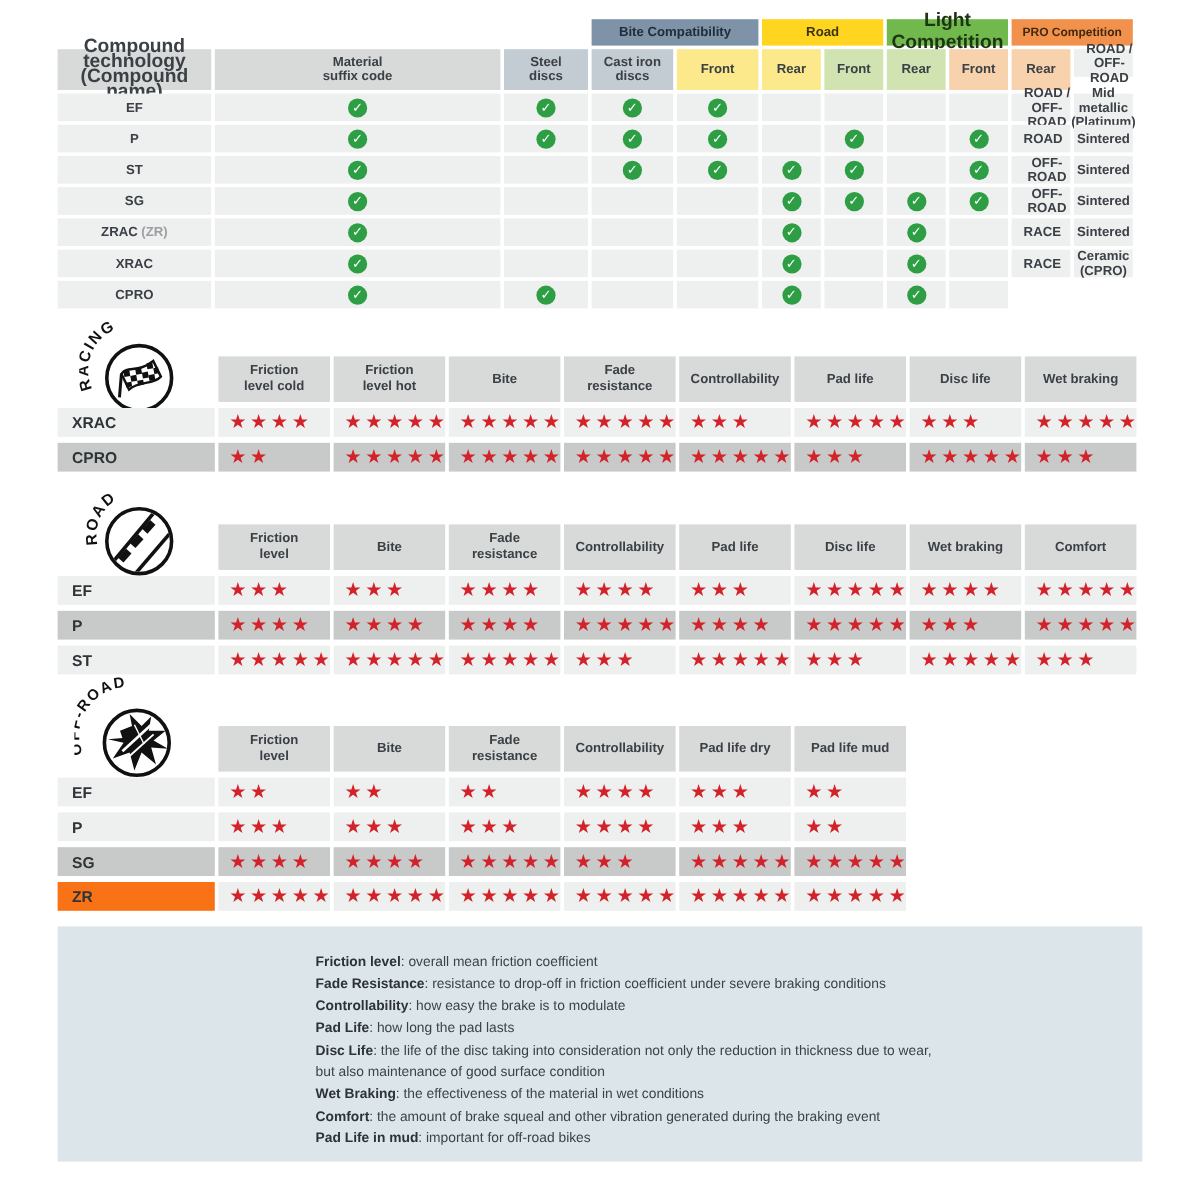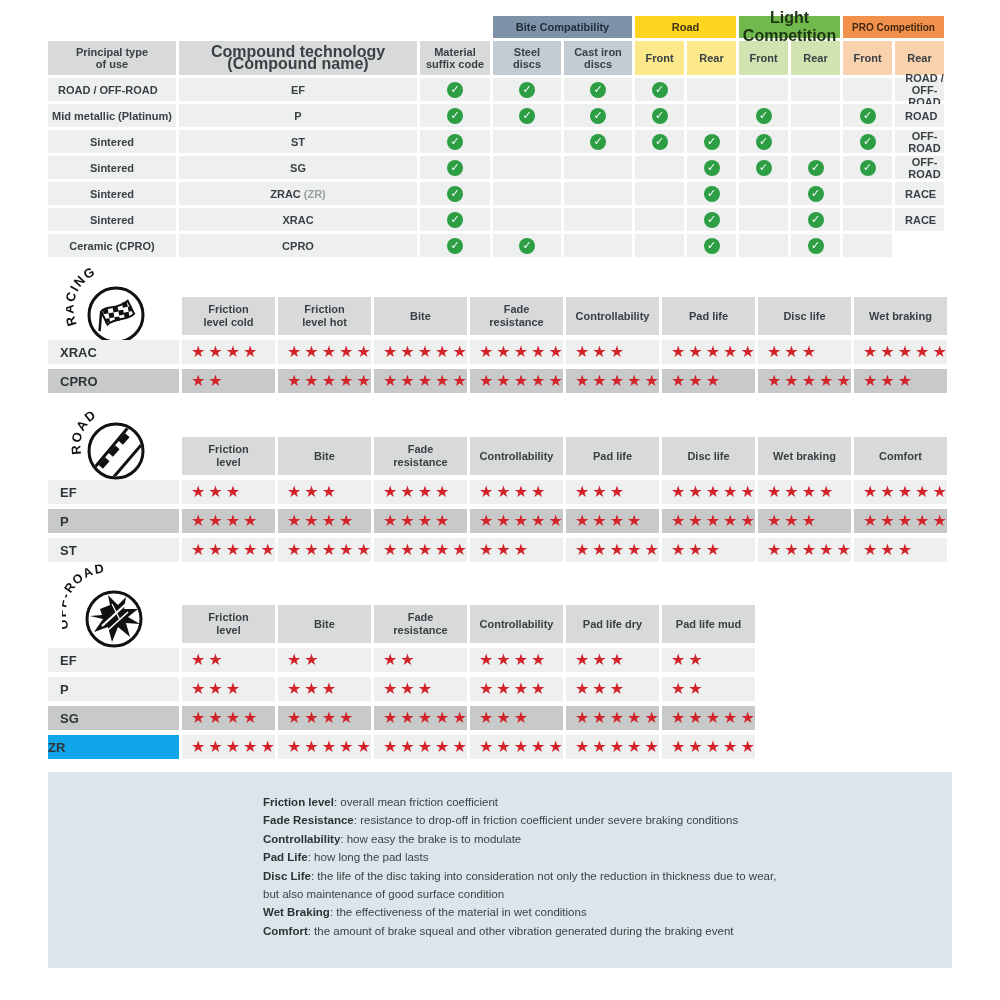--- a/index.html
+++ b/index.html
@@ -30,22 +30,20 @@
 <body>
 
 <div class="page">
 
   <div id="compat" class="grid">
       <div class="c" style="grid-column: span 3; height: 22px;"></div>
       <div class="c" style="grid-column: span 2; height: 22px; font-weight: bold; font-size: 11px; background: rgb(126, 147, 167); color: rgb(32, 46, 58);">Bite Compatibility</div>
       <div class="c" style="grid-column: span 2; height: 22px; font-weight: bold; font-size: 11px; background: rgb(255, 213, 31); color: rgb(60, 52, 19);">Road</div>
       <div class="c" style="grid-column: span 2; height: 22px; font-weight: bold; font-size: 16px; background: rgb(113, 184, 77); color: rgb(29, 53, 18);">Light Competition</div>
       <div class="c" style="grid-column: span 2; height: 22px; font-weight: bold; font-size: 10px; background: rgb(242, 145, 75); color: rgb(66, 40, 15);">PRO Competition</div>
-      <div class="c" style="height: 34px; font-weight: bold; font-size: 11px; line-height: 12.5px; white-space: pre-line; background: rgb(216, 218, 218);">Principal type
-of use</div>
       <div class="c" style="height: 34px; font-weight: bold; font-size: 16px; line-height: 12.5px; white-space: pre-line; background: rgb(216, 218, 218);">Compound technology
 (Compound name)</div>
       <div class="c" style="height: 34px; font-weight: bold; font-size: 11px; line-height: 12.5px; white-space: pre-line; background: rgb(216, 218, 218);">Material
 suffix code</div>
       <div class="c" style="height: 34px; font-weight: bold; font-size: 11px; line-height: 12.5px; white-space: pre-line; background: rgb(196, 204, 211);">Steel
 discs</div>
       <div class="c" style="height: 34px; font-weight: bold; font-size: 11px; line-height: 12.5px; white-space: pre-line; background: rgb(196, 204, 211);">Cast iron
 discs</div>
       <div class="c" style="height: 34px; font-weight: bold; font-size: 11px; line-height: 12.5px; white-space: pre-line; background: rgb(251, 233, 140);">Front</div>
       <div class="c" style="height: 34px; font-weight: bold; font-size: 11px; line-height: 12.5px; white-space: pre-line; background: rgb(251, 233, 140);">Rear</div>
@@ -464,21 +462,21 @@
       </div>
       <div class="c" style="height: 24px; justify-content: flex-start; padding-left: 9px; box-sizing: border-box; background: rgb(200, 202, 201);">
         <span class="stars">★★★</span>
       </div>
       <div class="c" style="height: 24px; justify-content: flex-start; padding-left: 9px; box-sizing: border-box; background: rgb(200, 202, 201);">
         <span class="stars">★★★★★</span>
       </div>
       <div class="c" style="height: 24px; justify-content: flex-start; padding-left: 9px; box-sizing: border-box; background: rgb(200, 202, 201);">
         <span class="stars">★★★★★</span>
       </div>
-      <div class="c" style="height: 24px; justify-content: flex-start; padding-left: 0; box-sizing: border-box; font-weight: bold; font-size: 13px; color: rgb(47, 52, 56); background: #0ea5e9;">ZR</div>
+      <div class="c" style="height: 24px; justify-content: flex-start; padding-left: 12px; box-sizing: border-box; font-weight: bold; font-size: 13px; color: rgb(47, 52, 56); background: #f97316;">ZR</div>
       <div class="c" style="height: 24px; justify-content: flex-start; padding-left: 9px; box-sizing: border-box; background: rgb(238, 239, 239);">
         <span class="stars">★★★★★</span>
       </div>
       <div class="c" style="height: 24px; justify-content: flex-start; padding-left: 9px; box-sizing: border-box; background: rgb(238, 239, 239);">
         <span class="stars">★★★★★</span>
       </div>
       <div class="c" style="height: 24px; justify-content: flex-start; padding-left: 9px; box-sizing: border-box; background: rgb(238, 239, 239);">
         <span class="stars">★★★★★</span>
       </div>
       <div class="c" style="height: 24px; justify-content: flex-start; padding-left: 9px; box-sizing: border-box; background: rgb(238, 239, 239);">
@@ -496,17 +494,18 @@
     <div class="lg-inner">
       <div id="legend-lines">
           <div class="lg-line"><b>Friction level</b>: overall mean friction coefficient</div>
           <div class="lg-line"><b>Fade Resistance</b>: resistance to drop-off in friction coefficient under severe braking conditions</div>
           <div class="lg-line"><b>Controllability</b>: how easy the brake is to modulate</div>
           <div class="lg-line"><b>Pad Life</b>: how long the pad lasts</div>
           <div class="lg-line"><b>Disc Life</b>: the life of the disc taking into consideration not only the reduction in thickness due to wear,</div>
           <div class="lg-line">but also maintenance of good surface condition</div>
           <div class="lg-line"><b>Wet Braking</b>: the effectiveness of the material in wet conditions</div>
           <div class="lg-line"><b>Comfort</b>: the amount of brake squeal and other vibration generated during the braking event</div>
+          <div class="lg-line"><b>Pad Life in mud</b>: important for off-road bikes</div>
         </div>
     </div>
   </div>
 
 </div>
 
 </body></html>

